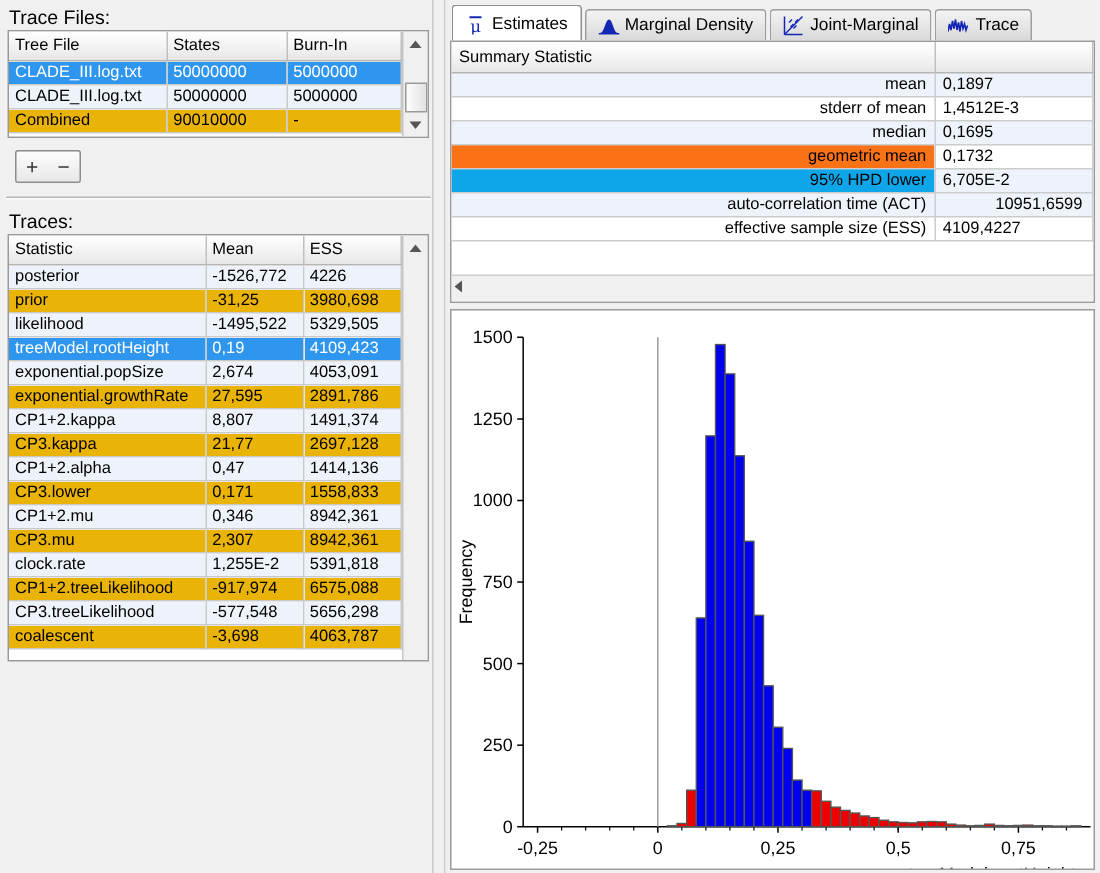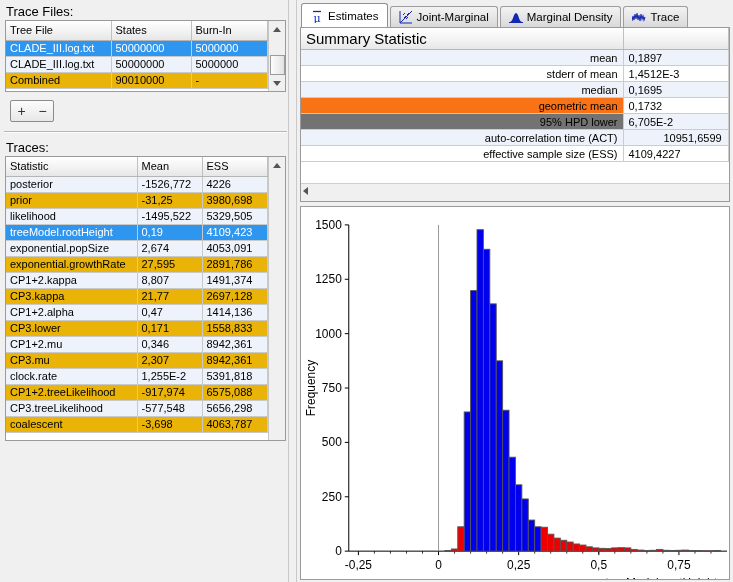--- a/index.html
+++ b/index.html
@@ -60,21 +60,21 @@
   }
   .tab.active{height:24px;background:#fff;border-color:#8f8f8f;}
   .tabicon{width:14px;height:14px;display:inline-block;position:relative;color:#1427b4;}
 
   .panelbox{position:absolute;background:#fff;border:1px solid #9a9a9a;box-sizing:border-box;overflow:hidden;}
 
   table.sum{border-collapse:collapse;table-layout:fixed;width:100%;}
   table.sum th{
     background:linear-gradient(to bottom,#ffffff 0%,#f2f2f2 60%,#e7e7e7 100%);
     border-right:1px solid #c0c0c0;border-bottom:1px solid #b5b5b5;
-    font-weight:normal;text-align:left;padding:2px 5px;font-size:15px;height:20px;box-sizing:border-box;
+    font-weight:normal;text-align:left;padding:2px 5px;font-size:11px;height:20px;box-sizing:border-box;
   }
   table.sum td{border-right:1px solid #ccc;border-bottom:1px solid #ccc;font-size:11px;height:16px;
                padding:1px 5px;box-sizing:border-box;white-space:nowrap;}
   table.sum td.k{text-align:right;}
   table.sum td.v{text-align:left;}
 
   .hscroll{position:absolute;left:0;right:0;bottom:0;height:17px;background:#f0f0f0;border-top:1px solid #cfcfcf;}
   .hscroll .larrow{position:absolute;left:2px;top:3px;width:0;height:0;
       border-top:4px solid transparent;border-bottom:4px solid transparent;border-right:5px solid #555;}
 
@@ -255,44 +255,44 @@
 
   <div id="right">
 
     <div class="tabstrip" id="tabstrip">
         <div class="tab active">
           <span class="tabicon"><svg width="14" height="14" viewBox="0 0 14 14">
               <line x1="3" y1="2.5" x2="11" y2="2.5" stroke="#1427b4" stroke-width="1.3"></line>
               <text x="7" y="12.5" font-size="11" font-family="DejaVu Serif,serif" fill="#1427b4" text-anchor="middle">μ</text>
             </svg></span>
           <span>Estimates</span>
+        </div>
+        <div class="tab">
+          <span class="tabicon"><svg width="14" height="14" viewBox="0 0 14 14">
+              <path d="M1 12 C4 12 4.5 3 7 3 C9.5 3 10 12 13 12 Z" fill="#1427b4"></path>
+              <line x1="0" y1="12.5" x2="14" y2="12.5" stroke="#1427b4" stroke-width="1"></line>
+            </svg></span>
+          <span>Marginal Density</span>
         </div>
         <div class="tab">
           <span class="tabicon"><svg width="14" height="14" viewBox="0 0 14 14">
               <line x1="1" y1="13" x2="13" y2="1" stroke="#1427b4" stroke-width="1"></line>
               <line x1="1" y1="13" x2="1" y2="1" stroke="#1427b4" stroke-width="1"></line>
               <line x1="1" y1="13" x2="13" y2="13" stroke="#1427b4" stroke-width="1"></line>
               <g stroke="#1427b4" stroke-width="1">
                 <line x1="5" y1="8" x2="7" y2="6"></line>
                 <line x1="7" y1="9" x2="9" y2="7"></line>
                 <line x1="8" y1="5" x2="10" y2="3"></line>
                 <line x1="4" y1="5" x2="6" y2="3"></line>
               </g>
             </svg></span>
           <span>Joint-Marginal</span>
         </div>
         <div class="tab">
           <span class="tabicon"><svg width="14" height="14" viewBox="0 0 14 14">
-              <path d="M1 12 C4 12 4.5 3 7 3 C9.5 3 10 12 13 12 Z" fill="#1427b4"></path>
-              <line x1="0" y1="12.5" x2="14" y2="12.5" stroke="#1427b4" stroke-width="1"></line>
-            </svg></span>
-          <span>Marginal Density</span>
-        </div>
-        <div class="tab">
-          <span class="tabicon"><svg width="14" height="14" viewBox="0 0 14 14">
               <polyline points="0,11 1,6 2,10 3,4 4,9 5,3 6,10 7,5 8,11 9,4 10,9 11,6 12,10 13,7" fill="none" stroke="#1427b4" stroke-width="1.1"></polyline>
             </svg></span>
           <span>Trace</span>
         </div>
       </div>
 
     <div class="panelbox" style="left:3px;top:27px;width:430px;height:175px;">
       <table class="sum" id="sum-table">
         <colgroup>
             <col style="width:322px">
@@ -315,21 +315,21 @@
             </tr>
             <tr>
               <td class="k" style="background: rgb(238, 243, 251);">median</td>
               <td class="v" style="background: rgb(238, 243, 251);">0,1695</td>
             </tr>
             <tr>
               <td class="k" style="background: #f97316;">geometric mean</td>
               <td class="v" style="background: rgb(255, 255, 255);">0,1732</td>
             </tr>
             <tr>
-              <td class="k" style="background: #737373;">95% HPD lower</td>
+              <td class="k" style="background: #0ea5e9;">95% HPD lower</td>
               <td class="v" style="background: rgb(238, 243, 251);">6,705E-2</td>
             </tr>
             <tr>
               <td class="k" style="background: rgb(238, 243, 251);">auto-correlation time (ACT)</td>
               <td class="v" style="background: rgb(238, 243, 251); padding-left: 40px;">10951,6599</td>
             </tr>
             <tr>
               <td class="k" style="background: rgb(255, 255, 255);">effective sample size (ESS)</td>
               <td class="v" style="background: rgb(255, 255, 255);">4109,4227</td>
             </tr>

